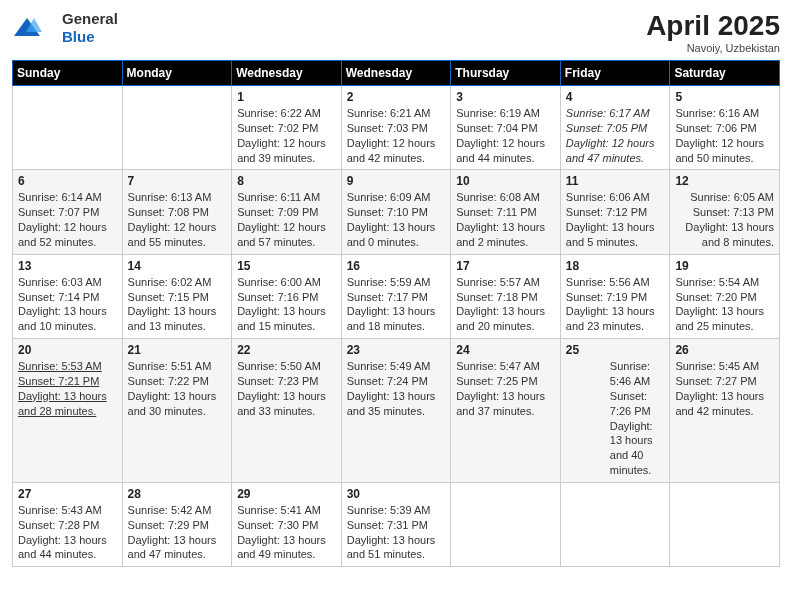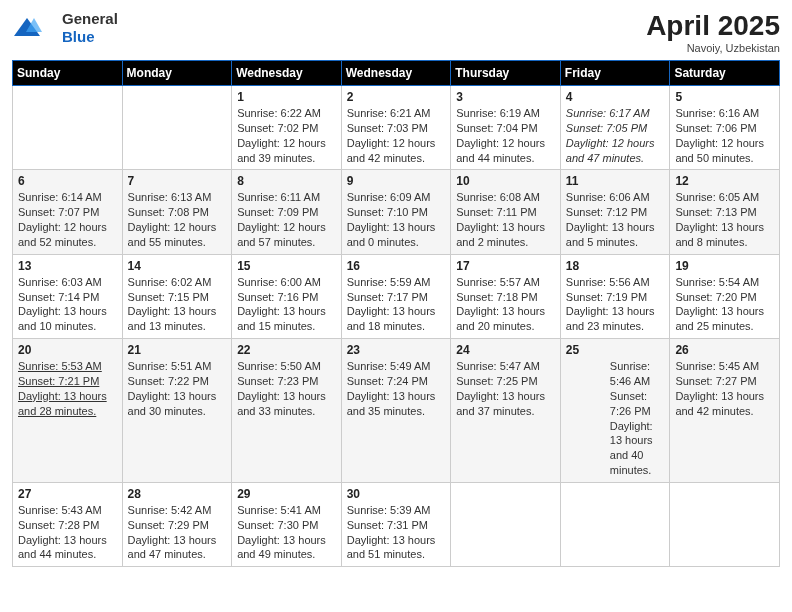--- a/index.html
+++ b/index.html
@@ -184,21 +184,21 @@
 Daylight: 13 hours and 2 minutes.</div>
           </td>
           <td>
             <span class="day-num">11</span>
             <div class="day-info" style="white-space: pre-line;">Sunrise: 6:06 AM
 Sunset: 7:12 PM
 Daylight: 13 hours and 5 minutes.</div>
           </td>
           <td>
             <span class="day-num">12</span>
-            <div class="day-info" style="white-space: pre-line;">Sunrise: 6:05 AM
+            <div class="day-info" style="white-space: pre-line; text-align: right;">Sunrise: 6:05 AM
 Sunset: 7:13 PM
 Daylight: 13 hours and 8 minutes.</div>
           </td>
         </tr>
         <tr>
           <td>
             <span class="day-num">13</span>
             <div class="day-info" style="white-space: pre-line;">Sunrise: 6:03 AM
 Sunset: 7:14 PM
 Daylight: 13 hours and 10 minutes.</div>

